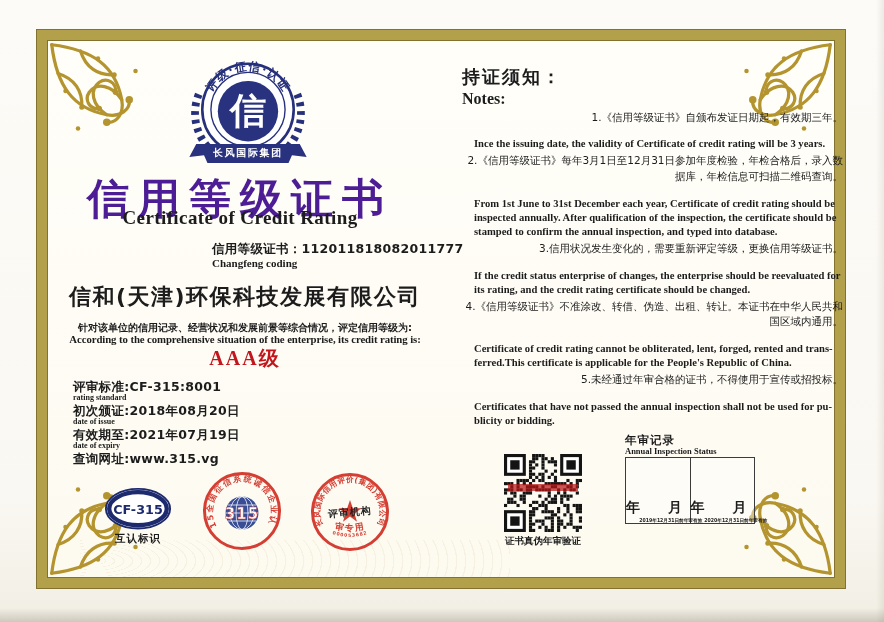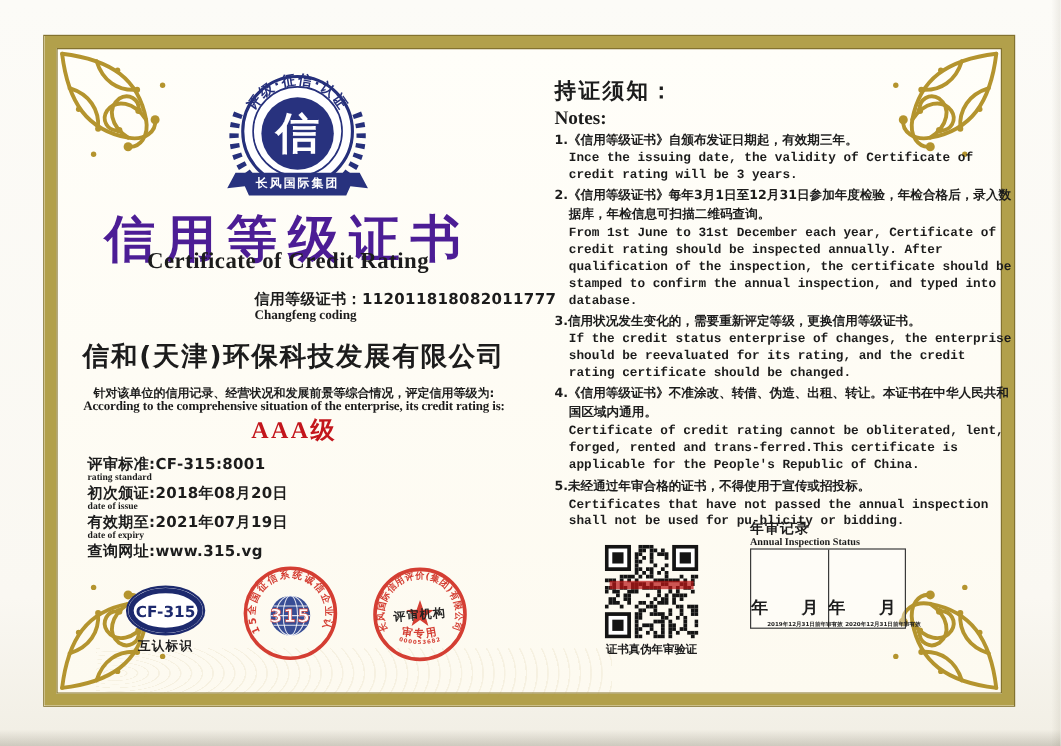--- a/index.html
+++ b/index.html
@@ -72,24 +72,24 @@
   .insp-cell{flex:1;display:flex;flex-direction:column;justify-content:flex-end;min-width:0;}
   .insp-cell + .insp-cell{border-left:1.5px solid #3b3b3b;}
   .cell-ym{text-align:left;font-size:14px;font-weight:bold;line-height:1.1;}
   .cell-note{font-size:8px;font-weight:bold;line-height:1;white-space:nowrap;
     text-align:center;transform:scale(.58);transform-origin:50% 100%;}
 
   
   .notes{left:462px;top:66px;width:381px;}
   .notes-title{font-size:18px;font-weight:bold;letter-spacing:2px;line-height:1.25;}
   .notes-sub{font-size:16px;font-weight:bold;line-height:1.2;margin-bottom:0;}
-  .note-cn{font-size:10.5px;font-weight:bold;line-height:1.5;
-    padding-left:12px;text-indent:-12px;margin-top:2px;}
+  .note-cn{font-size:10.5px;font-weight:normal;line-height:1.5;
+    padding-left:12px;text-indent:-12px;margin-top:2px;text-align:right;}
   .note-en{font-size:10.6px;font-weight:bold;line-height:1.32;
-    padding-left:12px;margin-top:1px;font-family:Liberation Mono, monospace;}
+    padding-left:12px;margin-top:12px;}
 </style>
 </head>
 <body>
 
 <svg width="0" height="0" style="position:absolute">
   <defs>
     <g id="corner-orn" fill="none" stroke="#b4942e" stroke-width="2.6" stroke-linecap="round">
       <path d="M3,3 C36,7 54,20 59,47 C61,58 55,66 47,65"></path>
       <path d="M59,47 C51,35 39,33 33,41 C29,47 33,55 41,54"></path>
       <path d="M3,3 C7,36 20,54 47,59 C58,61 66,55 65,47"></path>

